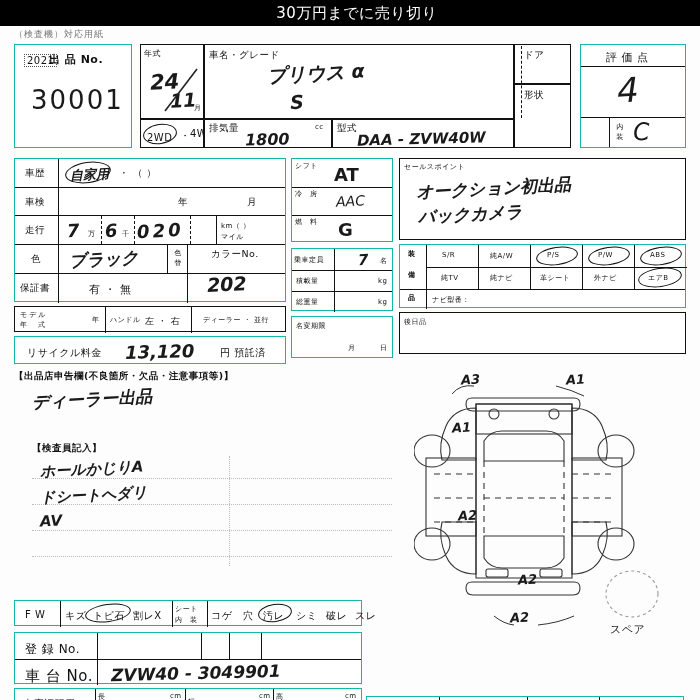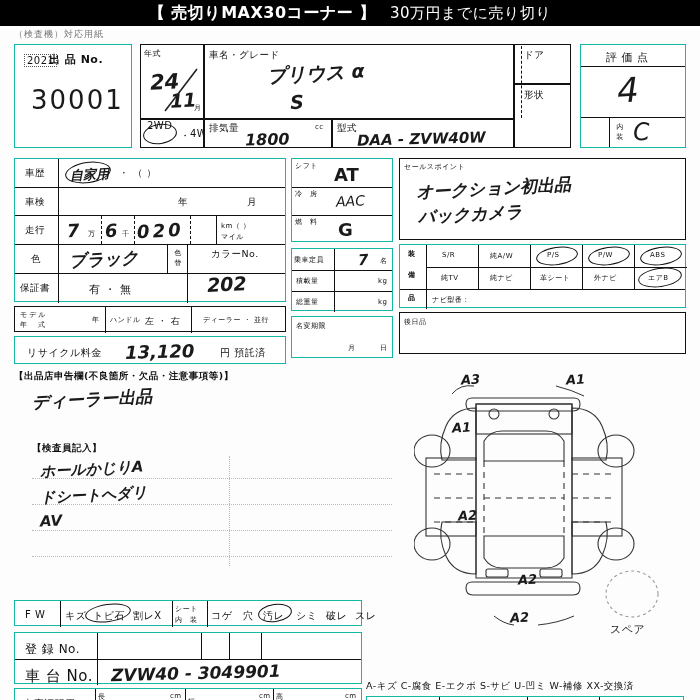--- a/index.html
+++ b/index.html
@@ -44,21 +44,20 @@
   .vline { position:absolute; width:1px; background:#111; }
   .hline { position:absolute; height:1px; background:#111; }
   .dline { position:absolute; border-left:1px dashed #111; }
   .ruled { position:absolute; border-top:1px dotted #bbb; width:100%; }
   svg { display:block; }
 </style>
 </head>
 <body>
 
 <div class="banner">
-  <span>【 売切りMAX30コーナー 】</span>
   <span class="b2">30万円までに売り切り</span>
 </div>
 <div class="subnote">（検査機）対応用紙</div>
 
 <div class="sheet">
 
   <div class="bxh" style="left:0px; top:0px; width:118px; height:104px;">
     <div class="lbl" style="left:34px; top:7px; font-size:11px; font-weight:700;">出 品 No.</div>
     <div class="lbl" style="left:9px; top:9px; font-size:10px; border:1px dotted #555; padding:0 2px;">2021</div>
     <div class="hw big" style="left:16px; top:40px;">30001</div>
@@ -68,21 +67,21 @@
     <div class="lbl sm" style="left:3px; top:3px;">年式</div>
     <div class="hw" style="left:9px; top:25px; font-size:21px;">24</div>
     <div class="hw" style="left:29px; top:44px; font-size:19px;">11</div>
     <div class="lbl xs" style="left:53px; top:58px;">月</div>
     <svg style="position:absolute;left:20px;top:22px;" width="40" height="46">
       <line x1="36" y1="2" x2="4" y2="44" stroke="#222" stroke-width="1.6"></line>
     </svg>
   </div>
 
   <div class="bx" style="left:126px; top:75px; width:64px; height:29px;">
-    <div class="lbl" style="left:6px; top:0; font-size:10px;">2WD</div>
+    <div class="lbl" style="left:6px; top:12px; font-size:10px;">2WD</div>
     <div class="circ" style="left:2px; top:4px; width:34px; height:20px;"></div>
     <div class="lbl" style="left:39px; top:9px; font-size:10px;">・</div>
 
   </div>
   <div class="lbl" style="left:176px; top:84px; font-size:10px;">4WD</div>
 
   <div class="bx" style="left:190px; top:0px; width:310px; height:75px;">
     <div class="lbl" style="left:4px; top:4px;">車名・グレード</div>
     <div class="hw" style="left:62px; top:16px; font-size:19px;">プリウス α</div>
     <div class="hw" style="left:85px; top:46px; font-size:19px;">S</div>
@@ -369,21 +368,20 @@
     <div class="lbl xs" style="left:83px; top:3px; width:10px; line-height:10px; white-space:normal;">長さ</div>
     <div class="lbl xs" style="left:155px; top:3px;">cm</div>
     <div class="vline" style="left:170px;top:0;height:26px;"></div>
     <div class="lbl xs" style="left:173px; top:8px;">幅</div>
     <div class="lbl xs" style="left:244px; top:3px;">cm</div>
     <div class="vline" style="left:258px;top:0;height:26px;"></div>
     <div class="lbl xs" style="left:261px; top:3px; width:10px; line-height:10px; white-space:normal;">高さ</div>
     <div class="lbl xs" style="left:330px; top:3px;">cm</div>
   </div>
 
-  <div class="lbl" style="left:352px; top:636px; font-size:9.5px;">A-キズ  C-腐食  E-エクボ  S-サビ  U-凹ミ  W-補修  XX-交換済</div>
 
   <div class="bxh" style="left:352px; top:652px; width:318px; height:26px;">
     <div class="vline" style="left:72px;top:0;height:26px;"></div>
     <div class="vline" style="left:160px;top:0;height:26px;"></div>
     <div class="vline" style="left:232px;top:0;height:26px;"></div>
 
   </div>
 
 </div>
 

